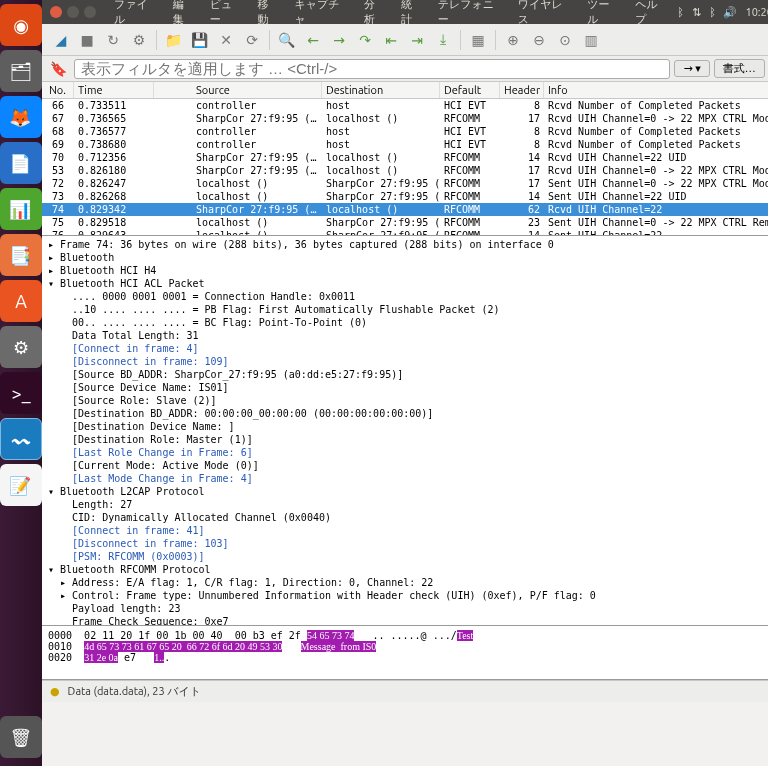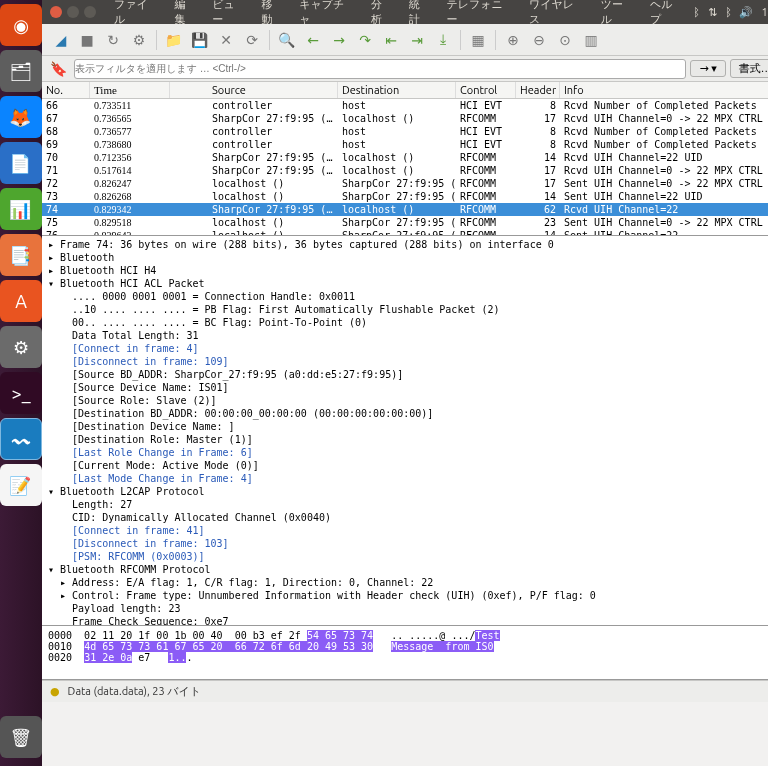--- a/index.html
+++ b/index.html
@@ -26,41 +26,41 @@
 .wc.min { background: #5d5a55; }
 .wc.max { background: #5d5a55; }
 .menu-item { padding: 0 6px; cursor: pointer; }
 .topbar-right { margin-left: auto; display: flex; gap: 8px; align-items: center; }
 .toolbar { height: 32px; background: #ededeb; border-bottom: 1px solid #c7c7c5; display: flex; align-items: center; padding: 0 8px; gap: 4px; }
 .tb-btn { width: 22px; height: 22px; display: flex; align-items: center; justify-content: center; color: #777; font-size: 14px; cursor: pointer; }
 .tb-btn.green { color: #5a9c3b; }
 .tb-btn.blue { color: #2a7ab0; }
 .tb-sep { width: 1px; height: 20px; background: #ccc; margin: 0 2px; }
 .filterbar { height: 26px; background: #ededeb; border-bottom: 1px solid #c7c7c5; display: flex; align-items: center; padding: 0 6px; gap: 4px; }
-.filter-input { flex: 1; height: 20px; border: 1px solid #aaa; border-radius: 3px; padding: 0 0; font-size: 10px; color: #777; }
+.filter-input { flex: 1; height: 20px; border: 1px solid #aaa; border-radius: 3px; padding: 0 6px; font-size: 15px; color: #777; }
 .filter-btn { padding: 1px 8px; border: 1px solid #b0b0ae; background: #e9e9e7; border-radius: 3px; font-size: 11px; cursor: pointer; }
 .packet-list { background: #fff; overflow: hidden; height: 154px; border-bottom: 1px solid #999; }
 .pl-header { display: flex; background: #f5f5f3; border-bottom: 1px solid #c7c7c5; font-size: 11px; }
 .pl-header div { padding: 2px 4px; border-right: 1px solid #ddd; }
 .pl-row { display: flex; font-family: "DejaVu Sans Mono", monospace; font-size: 10px; height: 13px; align-items: center; white-space: nowrap; overflow: hidden; }
 .pl-row div { padding: 0 4px; overflow: hidden; }
 .pl-row.hl { background: #3b8ed8; color: #fff; }
-.col-no { width: 48px; text-align: left; }
-.col-time { width: 80px; font-family: Liberation Serif, serif; }
+.col-no { width: 32px; text-align: center; }
+.col-time { width: 80px; }
 .col-src { width: 130px; margin-left: 38px; }
 .col-dst { width: 118px; }
 .col-proto { width: 60px; }
 .col-len { width: 44px; text-align: right; }
 .col-info { flex: 1; }
 .details { background: #fff; overflow: auto; height: 390px; border-bottom: 1px solid #999; padding: 2px 6px; font-family: "DejaVu Sans Mono", monospace; font-size: 10px; line-height: 13px; }
 .tree-line { white-space: pre; }
 .tree-line.link { color: #2a5ab8; }
 .hexview { background: #fff; height: 54px; padding: 4px 6px; font-family: "DejaVu Sans Mono", monospace; font-size: 10px; border-bottom: 1px solid #999; overflow: hidden; }
 .hex-row { white-space: pre; }
-.hex-hl { background: #8b5cf6; color: #fff; }
+.hex-hl { background: #a21caf; color: #fff; font-family: Liberation Serif, serif; }
 .statusbar { height: 22px; background: #ededeb; display: flex; align-items: center; padding: 0 8px; font-size: 11px; color: #333; border-top: 1px solid #c7c7c5; }
 .statusbar .sb-right { margin-left: auto; display: flex; gap: 12px; }
 </style>
 </head>
 <body>
 
 <div class="launcher">
   <div class="launcher-icon ubuntu">◉</div>
   <div class="launcher-icon files">🗂</div>
   <div class="launcher-icon firefox">🦊</div>
@@ -137,21 +137,21 @@
     <span class="filter-btn">書式…</span>
     <span class="filter-btn">+</span>
   </div>
 
   <div class="packet-list">
     <div class="pl-header">
       <div class="col-no">No.</div>
       <div class="col-time">Time</div>
       <div class="col-src">Source</div>
       <div class="col-dst">Destination</div>
-      <div class="col-proto">Control</div>
+      <div class="col-proto">Default</div>
       <div class="col-len">Header</div>
       <div class="col-info">Info</div>
     </div>
     <div id="packet-rows">
         <div class="pl-row">
           <div class="col-no">66</div>
           <div class="col-time">0.733511</div>
           <div class="col-src">controller</div>
           <div class="col-dst">host</div>
           <div class="col-proto">HCI_EVT</div>
@@ -188,22 +188,22 @@
         <div class="pl-row">
           <div class="col-no">70</div>
           <div class="col-time">0.712356</div>
           <div class="col-src">SharpCor_27:f9:95 (…</div>
           <div class="col-dst">localhost ()</div>
           <div class="col-proto">RFCOMM</div>
           <div class="col-len">14</div>
           <div class="col-info">Rcvd UIH Channel=22 UID</div>
         </div>
         <div class="pl-row">
-          <div class="col-no">71</div>
-          <div class="col-time">0.517614</div>
+          <div class="col-no">53</div>
+          <div class="col-time">0.826180</div>
           <div class="col-src">SharpCor_27:f9:95 (…</div>
           <div class="col-dst">localhost ()</div>
           <div class="col-proto">RFCOMM</div>
           <div class="col-len">17</div>
           <div class="col-info">Rcvd UIH Channel=0 -&gt; 22 MPX_CTRL Modem …</div>
         </div>
         <div class="pl-row">
           <div class="col-no">72</div>
           <div class="col-time">0.826247</div>
           <div class="col-src">localhost ()</div>

